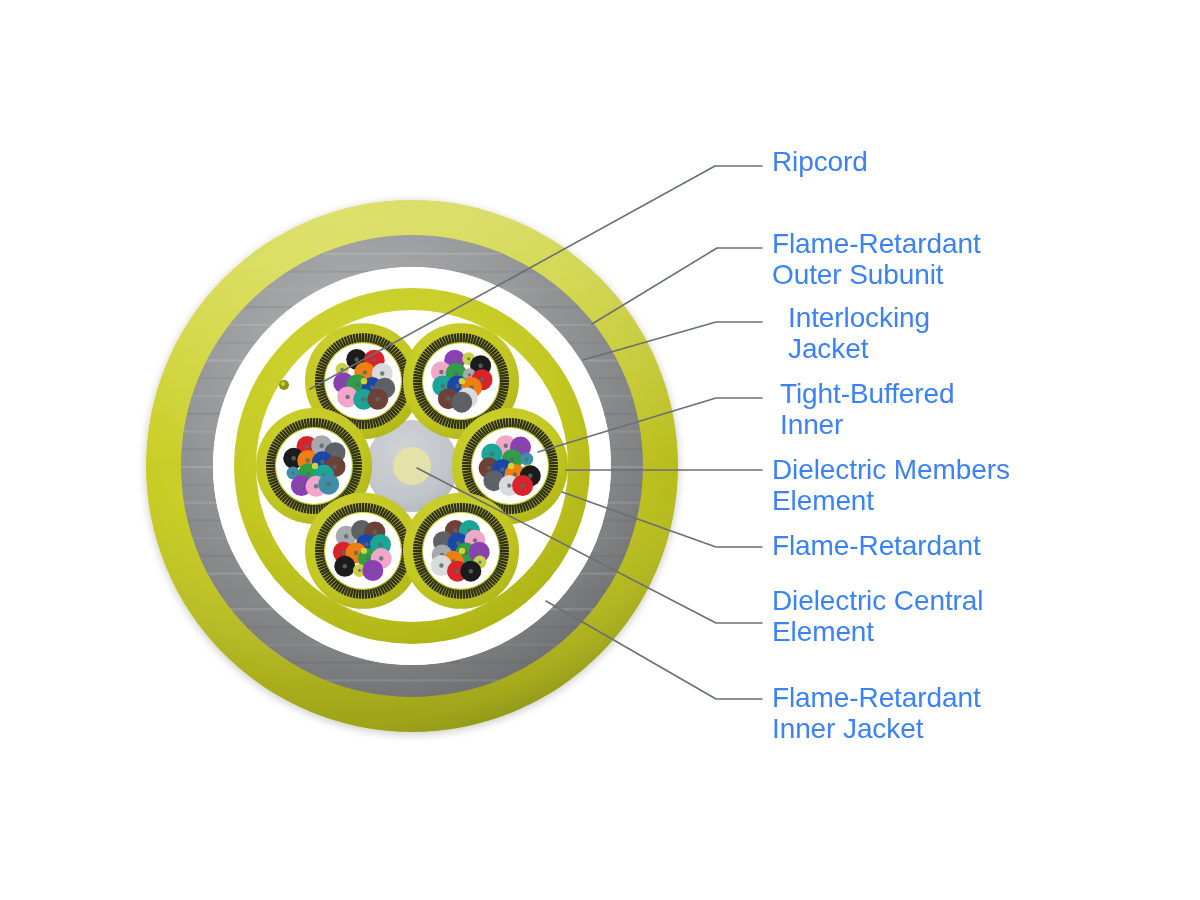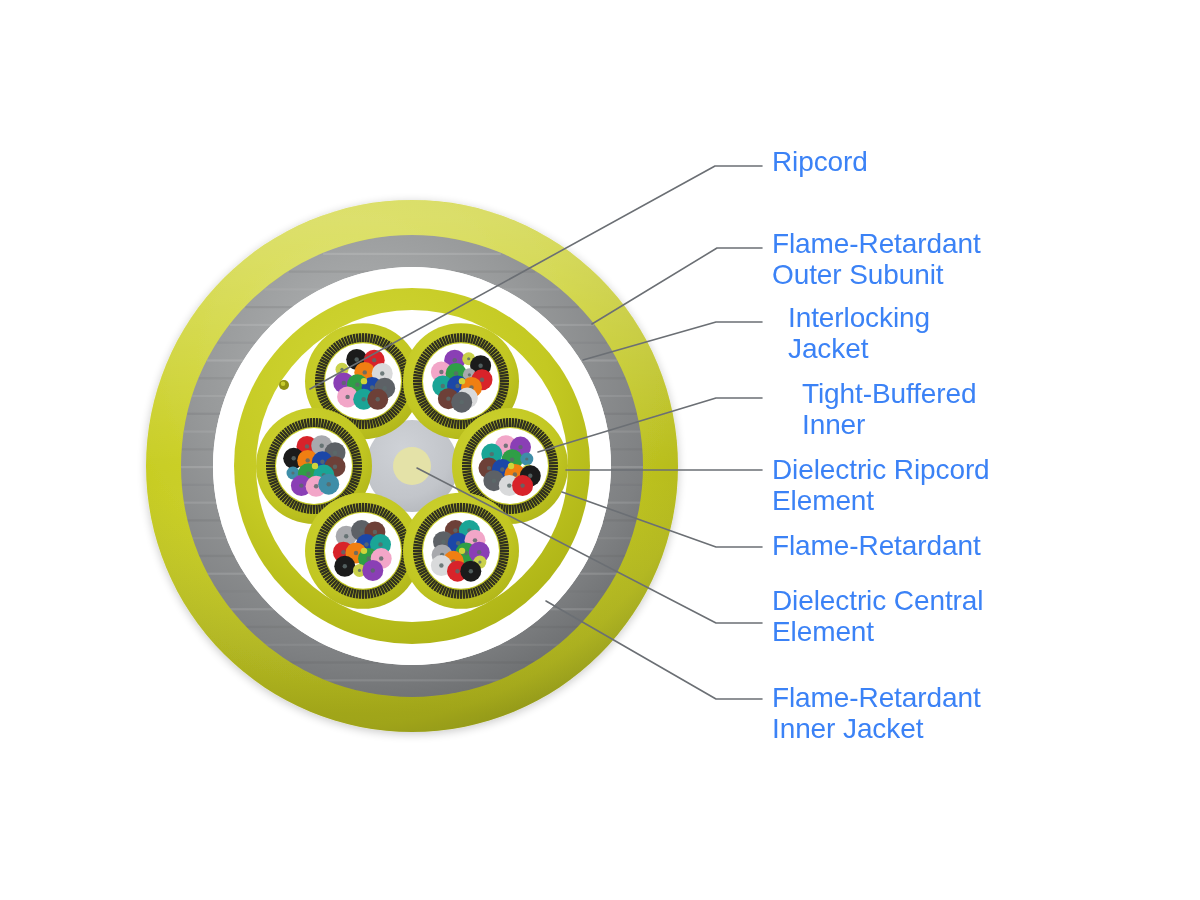--- a/index.html
+++ b/index.html
@@ -912,20 +912,20 @@
         <path d="M 562,492 L 716,547 L 762,547" fill="none" stroke="#6b6f74" stroke-width="1.6" stroke-linejoin="round" stroke-linecap="round"></path>
         <path d="M 417,468 L 716,623 L 762,623" fill="none" stroke="#6b6f74" stroke-width="1.6" stroke-linejoin="round" stroke-linecap="round"></path>
         <path d="M 546,601 L 716,699 L 762,699" fill="none" stroke="#6b6f74" stroke-width="1.6" stroke-linejoin="round" stroke-linecap="round"></path>
       </g>
   </svg>
 
   <div id="labels-layer">
       <div class="callout-label" style="left: 772px; top: 146px;"><div>Ripcord</div></div>
       <div class="callout-label" style="left: 772px; top: 228px;"><div>Flame-Retardant</div><div>Outer Subunit</div></div>
       <div class="callout-label" style="left: 772px; top: 302px; margin-left: 16px;"><div>Interlocking</div><div>Jacket</div></div>
-      <div class="callout-label" style="left: 802px; top: 378px;"><div>Tight-Buffered</div><div>Inner</div></div>
-      <div class="callout-label" style="left: 772px; top: 454px;"><div>Dielectric Ripcord</div><div>Element</div></div>
+      <div class="callout-label" style="left: 780px; top: 378px;"><div>Tight-Buffered</div><div>Inner</div></div>
+      <div class="callout-label" style="left: 772px; top: 454px;"><div>Dielectric Members</div><div>Element</div></div>
       <div class="callout-label" style="left: 772px; top: 530px;"><div>Flame-Retardant</div></div>
       <div class="callout-label" style="left: 772px; top: 585px;"><div>Dielectric Central</div><div>Element</div></div>
       <div class="callout-label" style="left: 772px; top: 682px;"><div>Flame-Retardant</div><div>Inner Jacket</div></div>
     </div>
 
 </div>
 
 </body></html>

